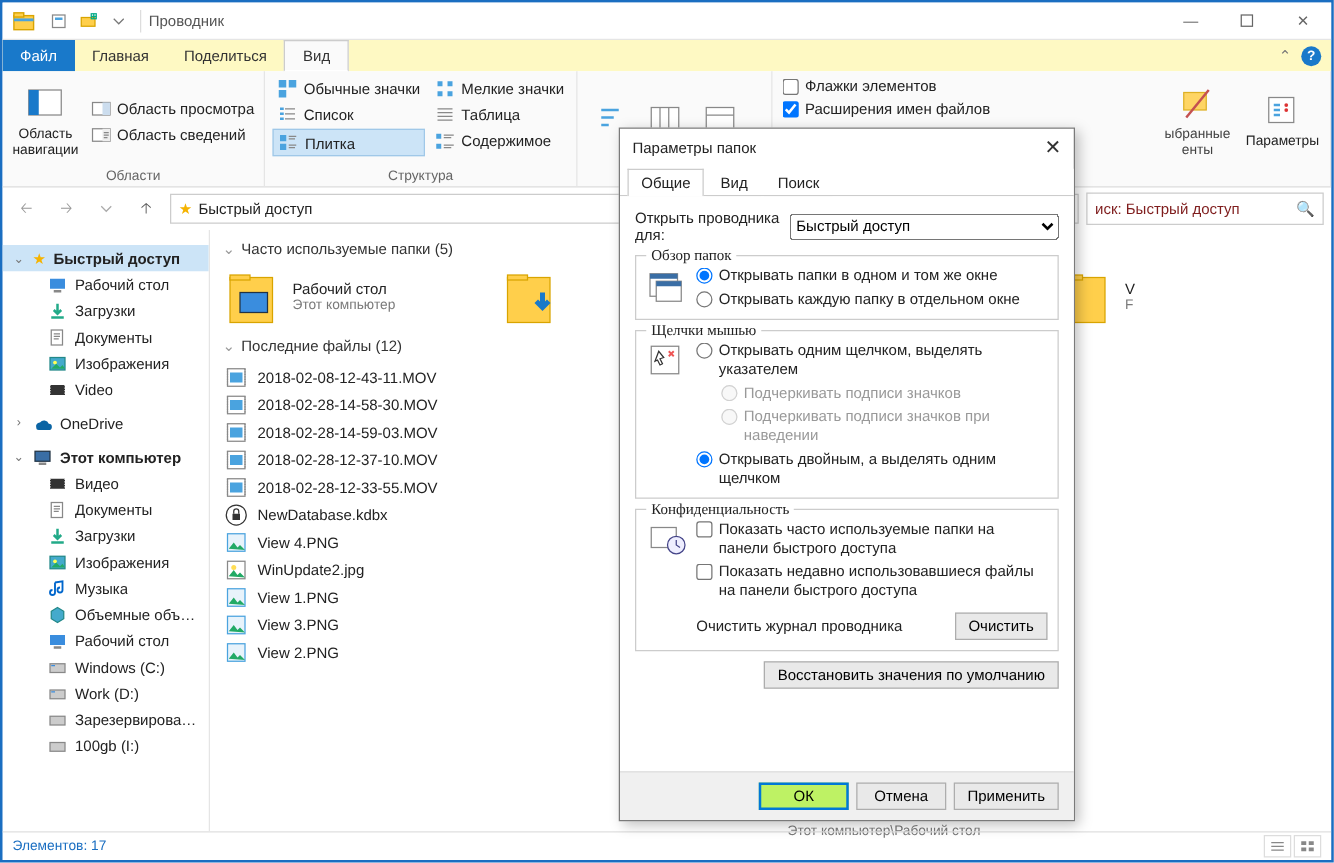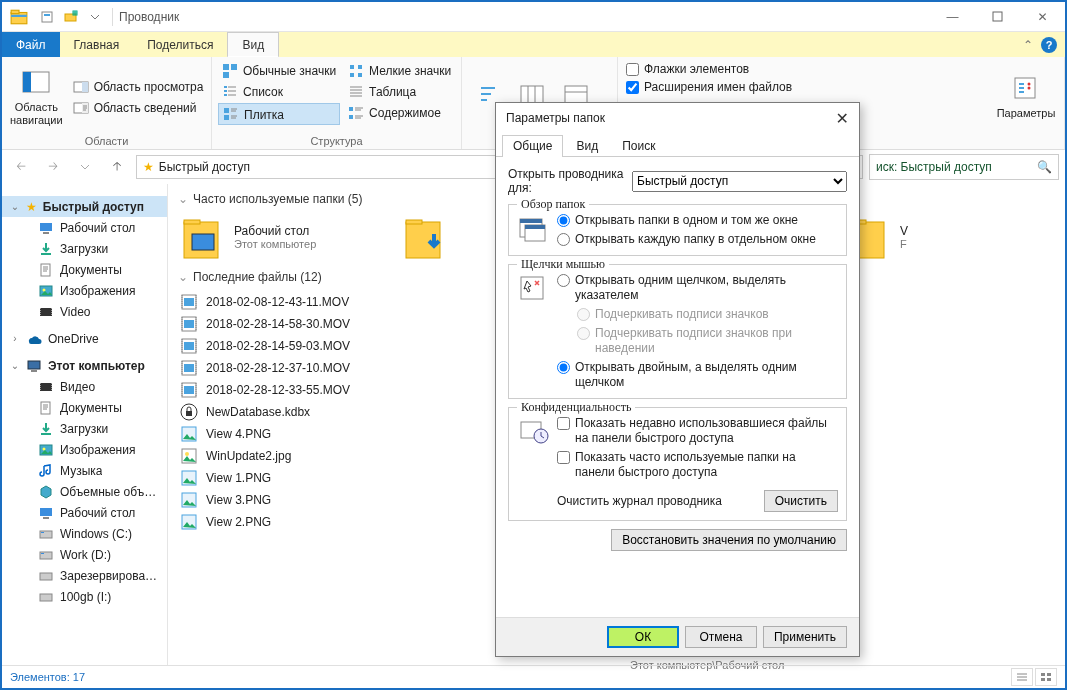--- a/index.html
+++ b/index.html
@@ -37,21 +37,21 @@
 .bigbtn span { font-size: 11px; text-align: center; line-height: 1.1; }
 .chk { display: flex; align-items: center; gap: 5px; font-size: 12px; padding: 1px 2px; }
 .chk input { margin: 0; }
 
 
 .addrrow { height: 34px; display: flex; align-items: center; padding: 2px 6px; gap: 6px; background: #fff; }
 .navbtn { width: 26px; height: 26px; display: flex; align-items: center; justify-content: center; color: #999; }
 .navbtn.on { color: #555; }
 .addrbox { flex: 1; border: 1px solid #ccc; height: 24px; display: flex; align-items: center; padding: 0 6px; gap: 5px; }
 .addrbox .star { color: #f5b301; }
-.searchbox { width: 190px; border: 1px solid #ccc; height: 24px; display: flex; align-items: center; padding: 12px 6px; color: #14532d; gap: 5px; }
+.searchbox { width: 190px; border: 1px solid #ccc; height: 24px; display: flex; align-items: center; padding: 12px 6px; color: #7f1d1d; gap: 5px; }
 
 
 .bodyrow { display: flex; height: calc(100% - 30px - 25px - 93px - 34px - 23px); }
 .sidebar { width: 166px; border-right: 1px solid #e5e5e5; overflow: hidden; padding-top: 6px; }
 .sitem { display: flex; align-items: center; gap: 6px; padding: 2px 8px 2px 20px; height: 21px; white-space: nowrap; }
 .sitem.sel { background: #cce4f7; }
 .sitem.root { padding-left: 8px; font-weight: normal; margin-top: 6px; }
 .sitem .expand { width: 10px; color: #777; font-size: 10px; text-align: center; }
 .sitem .sicon { width: 16px; height: 16px; flex-shrink: 0; }
 .sitem .stxt { overflow: hidden; text-overflow: ellipsis; }
@@ -280,20 +280,28 @@
         <label class="chk">
             <input type="checkbox" style="">
             <span>Флажки элементов</span>
           </label>
         <label class="chk">
             <input type="checkbox" checked="" style="">
             <span>Расширения имен файлов</span>
           </label>
       </div>
       <div style="flex:1"></div>
+      <div class="bigbtn" style="opacity:.85">
+        <svg class="bi" viewBox="0 0 30 30">
+            <rect x="4" y="6" width="18" height="14" fill="#ffcf4b" stroke="#d9a400"></rect>
+            <path d="M24 4l-18 22" stroke="#b33" stroke-width="2"></path>
+          </svg>
+        <span style="white-space:pre-line">ыбранные
+енты</span>
+      </div>
       <div class="bigbtn">
         <svg class="bi" viewBox="0 0 30 30">
             <rect x="4" y="4" width="20" height="20" fill="#fff" stroke="#888"></rect>
             <path d="M8 10h5M8 14h5M8 18h5" stroke="#4aa3df" stroke-width="2"></path>
             <circle cx="18" cy="10" r="1.5" fill="#d33"></circle>
             <circle cx="18" cy="14" r="1.5" fill="#d33"></circle>
           </svg>
         <span>Параметры</span>
       </div>
     </div>
@@ -697,25 +705,25 @@
       <div class="legend">Конфиденциальность</div>
       <div class="frowin">
         <svg class="fimg" viewBox="0 0 32 32">
             <rect x="4" y="6" width="20" height="16" fill="#fff" stroke="#888"></rect>
             <circle cx="24" cy="20" r="7" fill="#eef" stroke="#448"></circle>
             <path d="M24 16v4l3 2" stroke="#448" fill="none"></path>
           </svg>
         <div class="opts">
           <div class="opt">
               <input type="checkbox" style="">
-              <label>Показать недавно использовавшиеся файлы на панели быстрого доступа</label>
+              <label>Показать часто используемые папки на панели быстрого доступа</label>
             </div>
           <div class="opt">
               <input type="checkbox" style="">
-              <label>Показать часто используемые папки на панели быстрого доступа</label>
+              <label>Показать недавно использовавшиеся файлы на панели быстрого доступа</label>
             </div>
           <div class="clearrow">
             <span>Очистить журнал проводника</span>
             <button class="inbtn">Очистить</button>
           </div>
         </div>
       </div>
     </div>
 
     <button class="inbtn restorebtn" style="min-width:210px">Восстановить значения по умолчанию</button>

